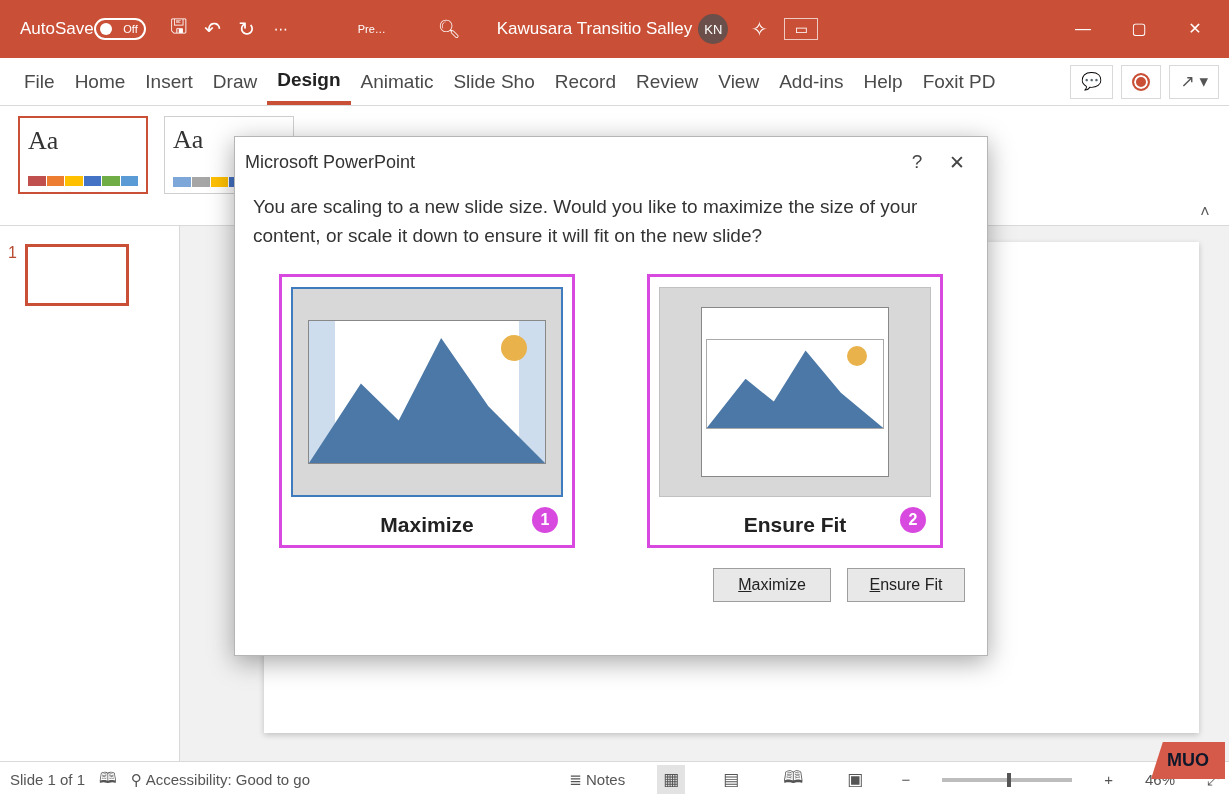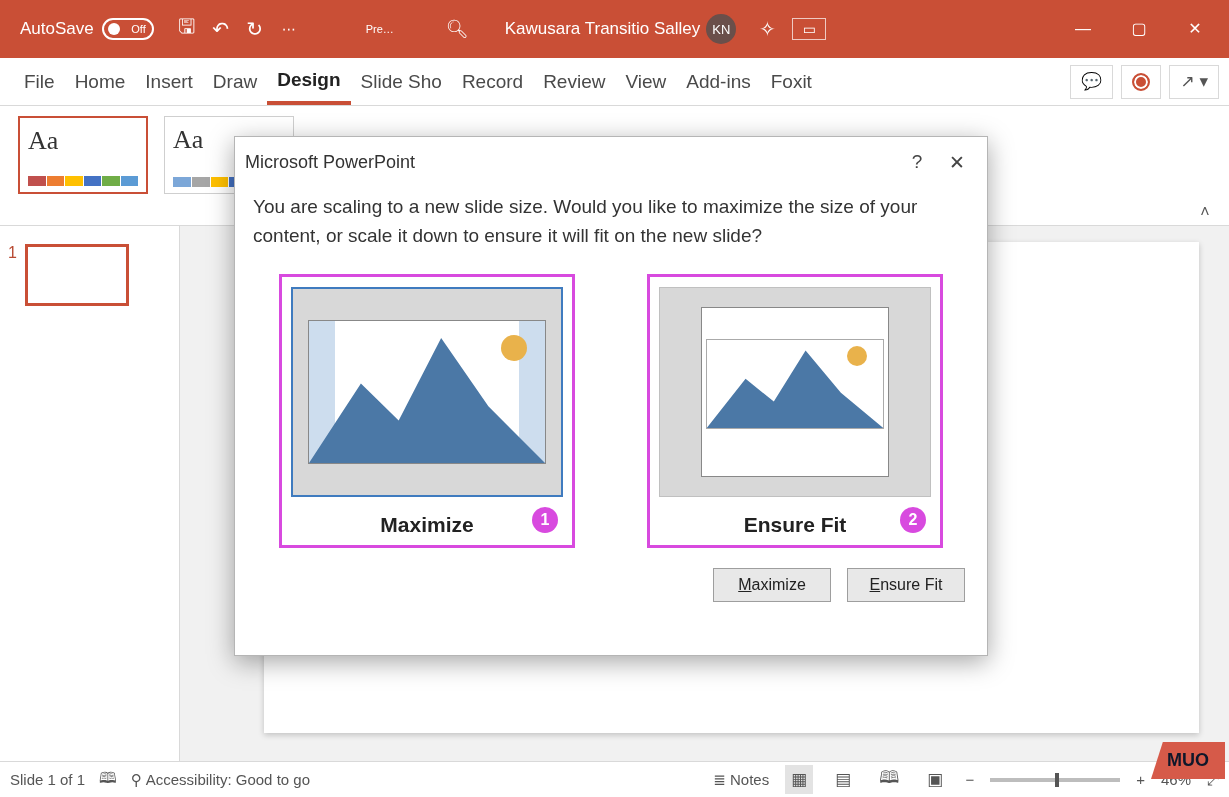--- a/index.html
+++ b/index.html
@@ -13,21 +13,21 @@
   }
   
   .titlebar {
     background: #c94f36;
     color: #fff;
     height: 58px;
     display: flex;
     align-items: center;
     padding: 0 6px 0 20px;
   }
-  .autosave-wrap { font-size: 17px; display: flex; align-items: center; gap: 8px; margin-right: 16px;}
+  .autosave-wrap { font-size: 17px; display: flex; align-items: center; margin-right: 16px;}
   .autosave-toggle {
     width: 52px; height: 22px; border: 2px solid #fff; border-radius: 12px;
     display: inline-flex; align-items: center; justify-content: flex-end;
     padding: 0 6px; font-size: 11px;
   }
   .autosave-toggle::before {
     content: ""; width: 12px; height: 12px; border-radius: 50%;
     background: #fff; margin-right: auto; margin-left: -2px;
   }
   .tb-icon { width: 34px; text-align: center; font-size: 20px; cursor: pointer; }
@@ -91,21 +91,21 @@
     position:absolute; left:84px; right:30px; top:16px; bottom:28px;
     background: #fff; box-shadow: 0 2px 6px rgba(0,0,0,.2);
   }
   
   .statusbar {
     position:absolute; left:0; right:0; bottom:0; height:36px;
     border-top: 1px solid #d9d9d9; background:#fff;
     display:flex; align-items:center; padding: 0 10px; gap: 14px;
     font-size: 15px; color:#555;
   }
-  .sb-right { margin-left:auto; display:flex; align-items:center; gap:16px;}
+  .sb-right { margin-left:auto; display:flex; align-items:center; gap:32px;}
   .view-btn { font-size:17px; color:#555; cursor:pointer; padding:4px 6px;}
   .view-btn.active { background:#e3e3e3;}
   .zoom-track { width:130px; height:4px; background:#bdbdbd; position:relative;}
   .zoom-track::before{content:"";position:absolute;left:50%;top:-5px;width:4px;height:14px;background:#555;}
   
   .dialog {
     position: absolute; left: 234px; top: 136px;
     width: 754px; height: 520px;
     background: #fff; border: 1px solid #b5b5b5;
     box-shadow: 0 6px 24px rgba(0,0,0,.35);
@@ -200,26 +200,28 @@
   <span class="tb-winbtn">▢</span>
   <span class="tb-winbtn">✕</span>
 </div>
 
 <div class="ribbon-tabs">
   <span class="tab">File</span>
   <span class="tab">Home</span>
   <span class="tab">Insert</span>
   <span class="tab">Draw</span>
   <span class="tab active">Design</span>
+  <span class="tab">Animatic</span>
   <span class="tab">Slide Sho</span>
   <span class="tab">Record</span>
   <span class="tab">Review</span>
   <span class="tab">View</span>
   <span class="tab">Add-ins</span>
-  <span class="tab">Foxit</span>
+  <span class="tab">Help</span>
+  <span class="tab">Foxit PD</span>
   <div class="right-tools">
     <span class="tool-box">💬</span>
     <span class="tool-box rec"></span>
     <span class="tool-box">↗&nbsp;▾</span>
   </div>
 </div>
 
 <div class="ribbon-body">
   <div class="theme-card sel">
     <span class="aa">Aa</span>

